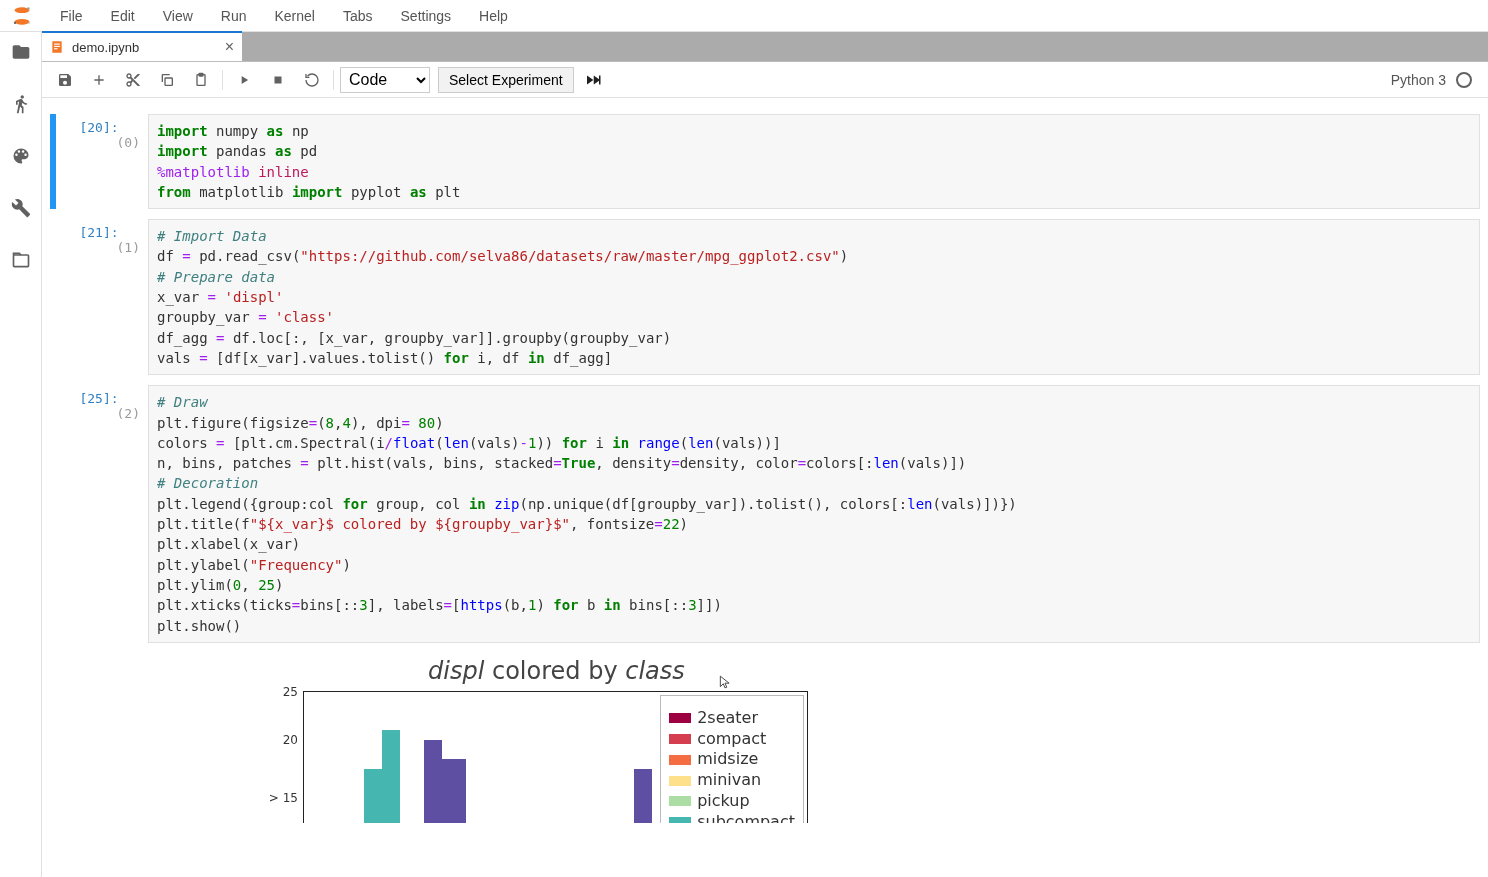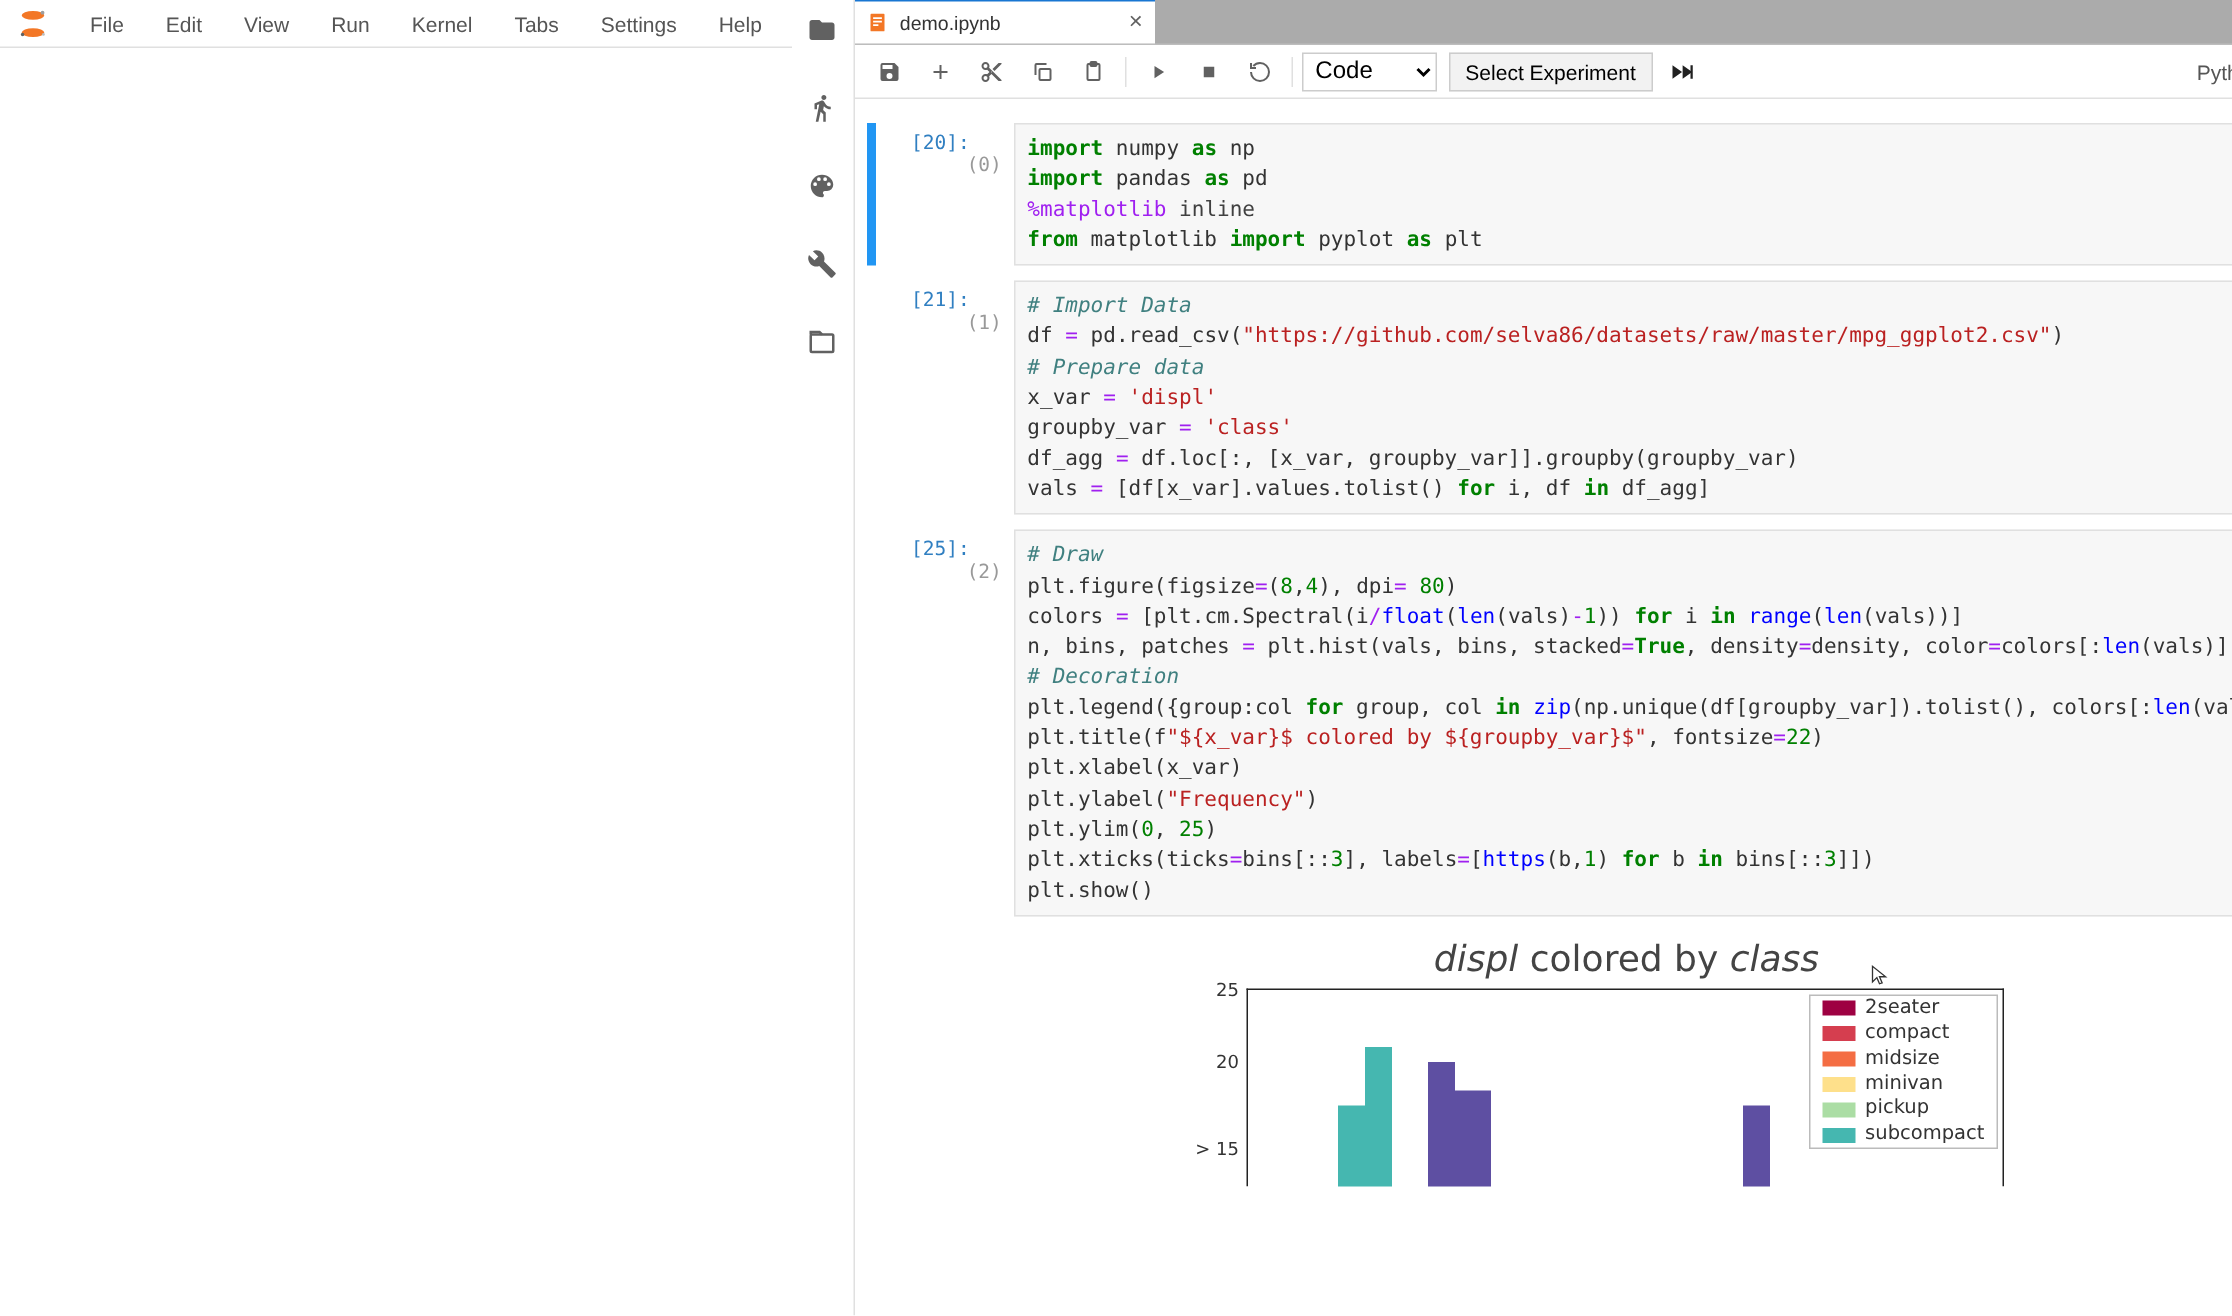--- a/index.html
+++ b/index.html
@@ -1,17 +1,17 @@
 <!DOCTYPE html>
 <html><head>
 <meta charset="utf-8">
 <style>
 * { box-sizing: border-box; margin: 0; padding: 0; }
 body { font-family: -apple-system, BlinkMacSystemFont, "Segoe UI", Helvetica, Arial, sans-serif; font-size: 13px; color: #333; background: #fff; overflow: hidden; }
-.app { display: flex; flex-direction: row; height: 877px; width: 1488px; }
+.app { display: flex; flex-direction: column; height: 877px; width: 1488px; }
 .menubar { display: flex; align-items: center; height: 32px; border-bottom: 1px solid #e0e0e0; padding: 0 8px; gap: 4px; }
 .logo { width: 28px; height: 28px; display: flex; align-items: center; justify-content: center; margin-right: 8px; }
 .menu-item { padding: 4px 12px; font-size: 14px; color: #555; cursor: pointer; }
 .body-row { display: flex; flex: 1; min-height: 0; }
 .sidebar { width: 42px; background: #fff; border-right: 1px solid #e0e0e0; display: flex; flex-direction: column; align-items: center; padding-top: 8px; gap: 28px; }
 .sidebar-icon { width: 24px; height: 24px; color: #616161; cursor: pointer; display: flex; align-items: center; justify-content: center; }
 .main-col { flex: 1; display: flex; flex-direction: column; min-width: 0; }
 .tabbar { height: 30px; background: #ababab; display: flex; align-items: flex-end; border-bottom: 1px solid #bdbdbd; }
 .tab { background: #fff; border-top: 2px solid #1976d2; height: 30px; display: flex; align-items: center; padding: 0 8px; gap: 8px; font-size: 13px; min-width: 200px; position: relative; text-align: right; }
 .tab .tab-icon { width: 14px; height: 14px; }
@@ -26,33 +26,33 @@
 .notebook { flex: 1; overflow-y: auto; background: #fff; padding: 16px 8px 16px 8px; position: relative; }
 .cell { display: flex; margin-bottom: 10px; padding-left: 8px; position: relative; }
 .cell.selected::before { content: ""; position: absolute; left: 0; top: 0; bottom: 0; width: 6px; background: #2196f3; }
 .prompt-col { width: 90px; text-align: right; padding-right: 8px; padding-top: 6px; font-family: "Menlo", "Consolas", monospace; font-size: 13px; }
 .prompt-in { color: #307fc1; text-align: center; }
 .prompt-sub { color: #999; }
 .input-area { flex: 1; border: 1px solid #e0e0e0; background: #f7f7f7; padding: 6px 8px; font-family: "Menlo", "Consolas", monospace; font-size: 14px; line-height: 1.45; white-space: pre; overflow-x: auto; }
 .cell.selected .input-area { background: #f7f7f7; }
 .tok-kw { color: #008000; font-weight: bold; }
 .tok-op { color: #a020f0; }
-.tok-mag { color: #404040; }
+.tok-mag { color: #be185d; }
 .tok-str { color: #ba2121; }
 .tok-cmt { color: #408080; font-style: italic; }
 .tok-num { color: #008000; }
 .tok-fn { color: #0000ff; }
 .tok-bool { color: #008000; font-weight: bold; }
 .output-area { margin-left: 98px; margin-top: 8px; }
 .chart { position: relative; width: 660px; height: 170px; font-family: "DejaVu Sans", Arial, sans-serif; overflow: hidden; }
 .chart-title { position: absolute; left: 280px; top: 4px; font-size: 24px; font-style: italic; color: #444; }
 .chart-title .roman { font-style: normal; }
 .chart-axes { position: absolute; left: 155px; top: 38px; right: 0; bottom: 0; border-left: 1px solid #222; border-top: 1px solid #222; border-right: 1px solid #222; }
 .ytick { position: absolute; right: 100%; transform: translateY(-50%); font-size: 12px; color: #333; padding-right: 6px; white-space: nowrap; }
-.legend-box { position: absolute; right: 4px; top: 42px; border: 1px solid #bbb; background: #fff; padding: 0 8px; font-size: 13px; }
+.legend-box { position: absolute; right: 4px; top: 42px; border: 1px solid #bbb; background: #fff; padding: 12px 8px; font-size: 16px; }
 .legend-row { display: flex; align-items: center; gap: 6px; line-height: 1.3; }
 .legend-swatch { width: 22px; height: 10px; }
 .bar { position: absolute; bottom: 0; }
 .notebook::-webkit-scrollbar { width: 16px; }
 .notebook::-webkit-scrollbar-thumb { background: #c1c1c1; }
 </style>
 </head>
 <body>
 
 <div class="app">

